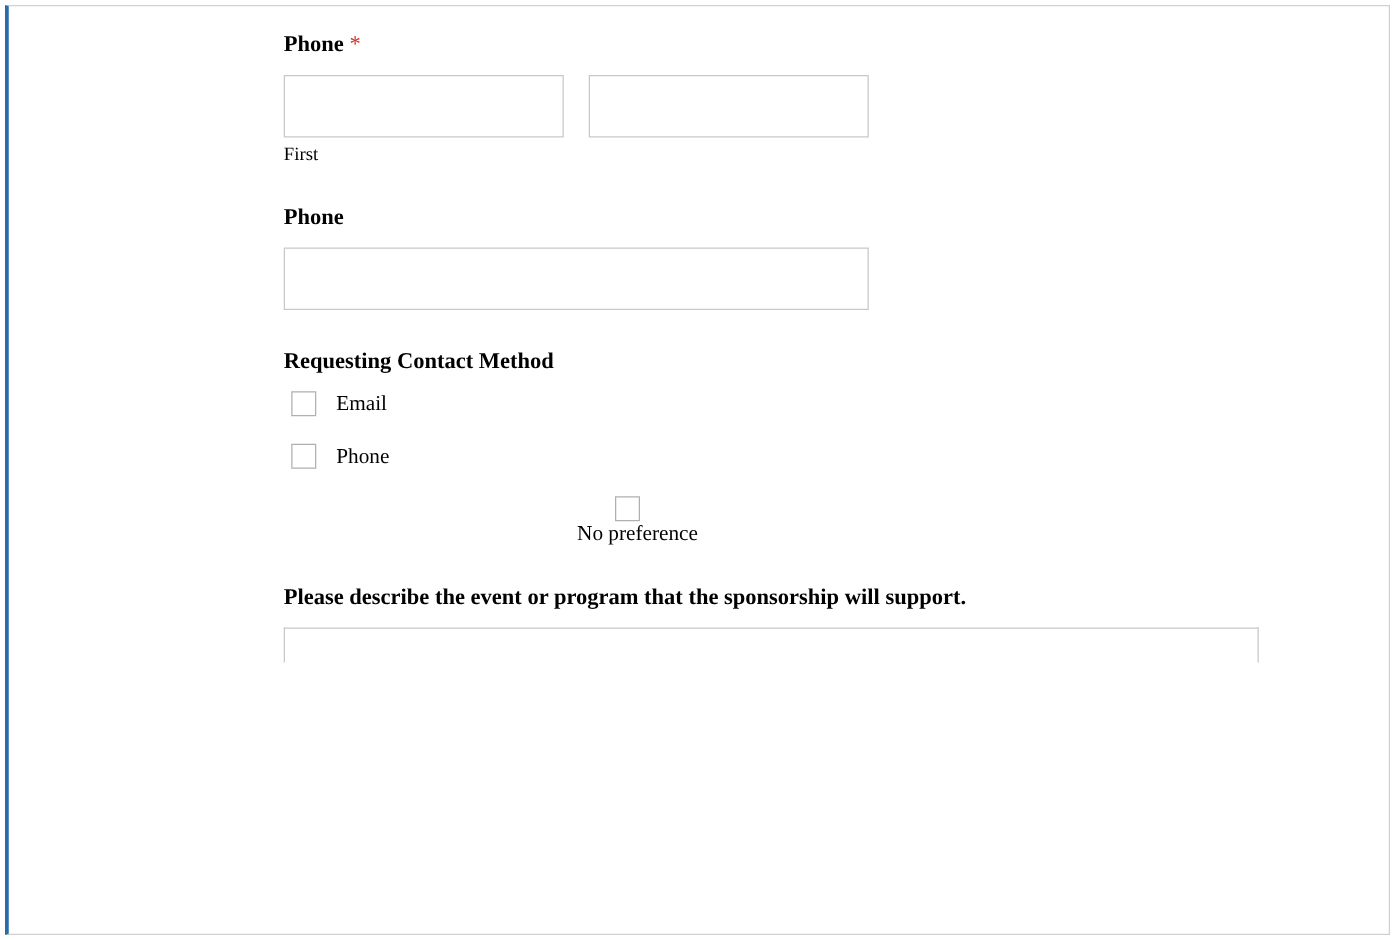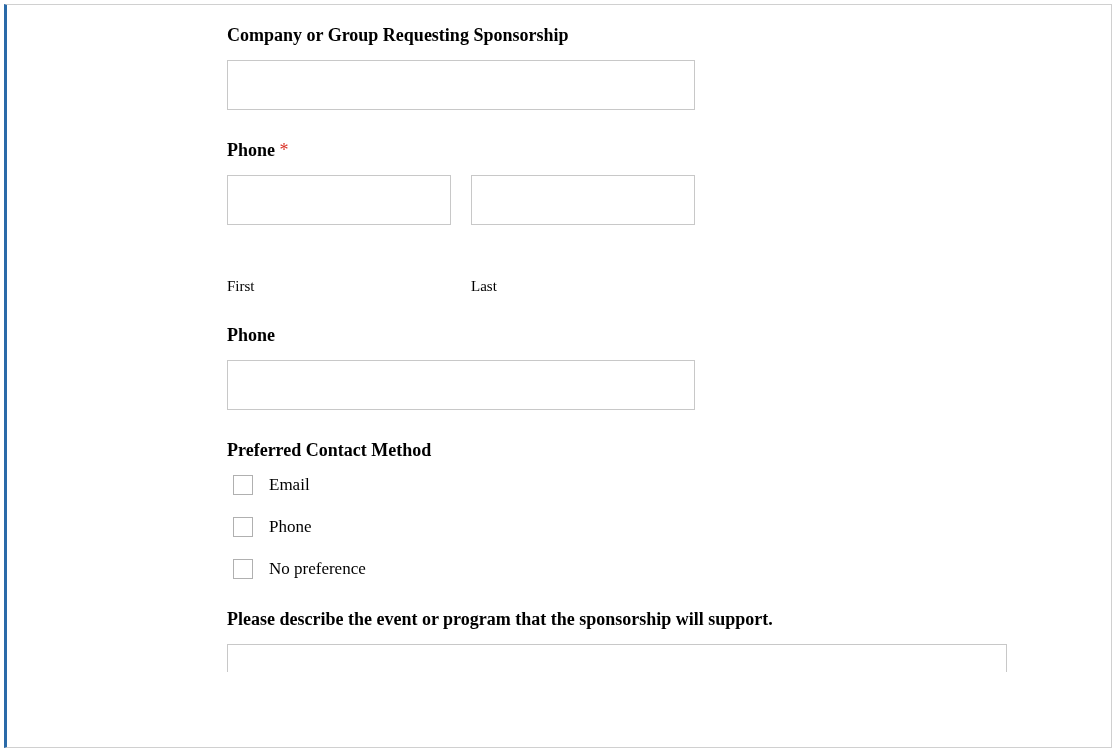--- a/index.html
+++ b/index.html
@@ -42,21 +42,20 @@
       padding: 10px 12px;
       font-family: inherit;
     }
     .name-row {
       display: flex;
       gap: 20px;
     }
     .name-col {
       display: flex;
       flex-direction: column;
-      gap: 47px;
     }
     .name-input {
       width: 224px;
       height: 50px;
       border: 1px solid #c8c8c8;
       font-size: 16px;
       padding: 10px 12px;
       font-family: inherit;
     }
     .sublabel {
@@ -65,20 +64,21 @@
       margin-top: 6px;
       font-weight: normal;
     }
     .checkbox-row {
       display: flex;
       align-items: center;
       margin-bottom: 22px;
     }
     .checkbox-row:last-of-type {
       margin-bottom: 0;
+      flex-direction: column;
     }
     .checkbox {
       width: 20px;
       height: 20px;
       border: 1px solid #b0b0b0;
       margin-right: 16px;
       appearance: none;
       cursor: pointer;
       background: #fff;
     }
@@ -102,50 +102,45 @@
       border: 1px solid #c8c8c8;
       border-bottom: none;
     }
   </style>
 </head>
 <body>
 
 <div class="page-border">
   <div class="form-container">
 
-    <div class="form-group">
-      <label class="label">Company or Group Requesting Sponsorship</label>
-      <input type="text" class="input" style="">
-    </div>
 
     <div class="form-group">
       <label class="label">
         <span>Phone</span>
         <span class="required">*</span>
       </label>
       <div class="name-row">
         <div class="name-col">
           <input type="text" class="name-input" style="">
           <span class="sublabel">First</span>
         </div>
         <div class="name-col">
           <input type="text" class="name-input" style="">
-          <span class="sublabel">Last</span>
         </div>
       </div>
     </div>
 
 
     <div class="form-group">
       <label class="label">Phone</label>
       <input type="text" class="input" style="">
     </div>
 
     <div class="form-group">
-      <label class="label">Preferred Contact Method</label>
+      <label class="label">Requesting Contact Method</label>
       <div class="checkboxes">
         <div class="checkbox-row">
           <input type="checkbox" class="checkbox" style="">
           <span class="checkbox-label">Email</span>
         </div>
         <div class="checkbox-row">
           <input type="checkbox" class="checkbox" style="">
           <span class="checkbox-label">Phone</span>
         </div>
         <div class="checkbox-row">

